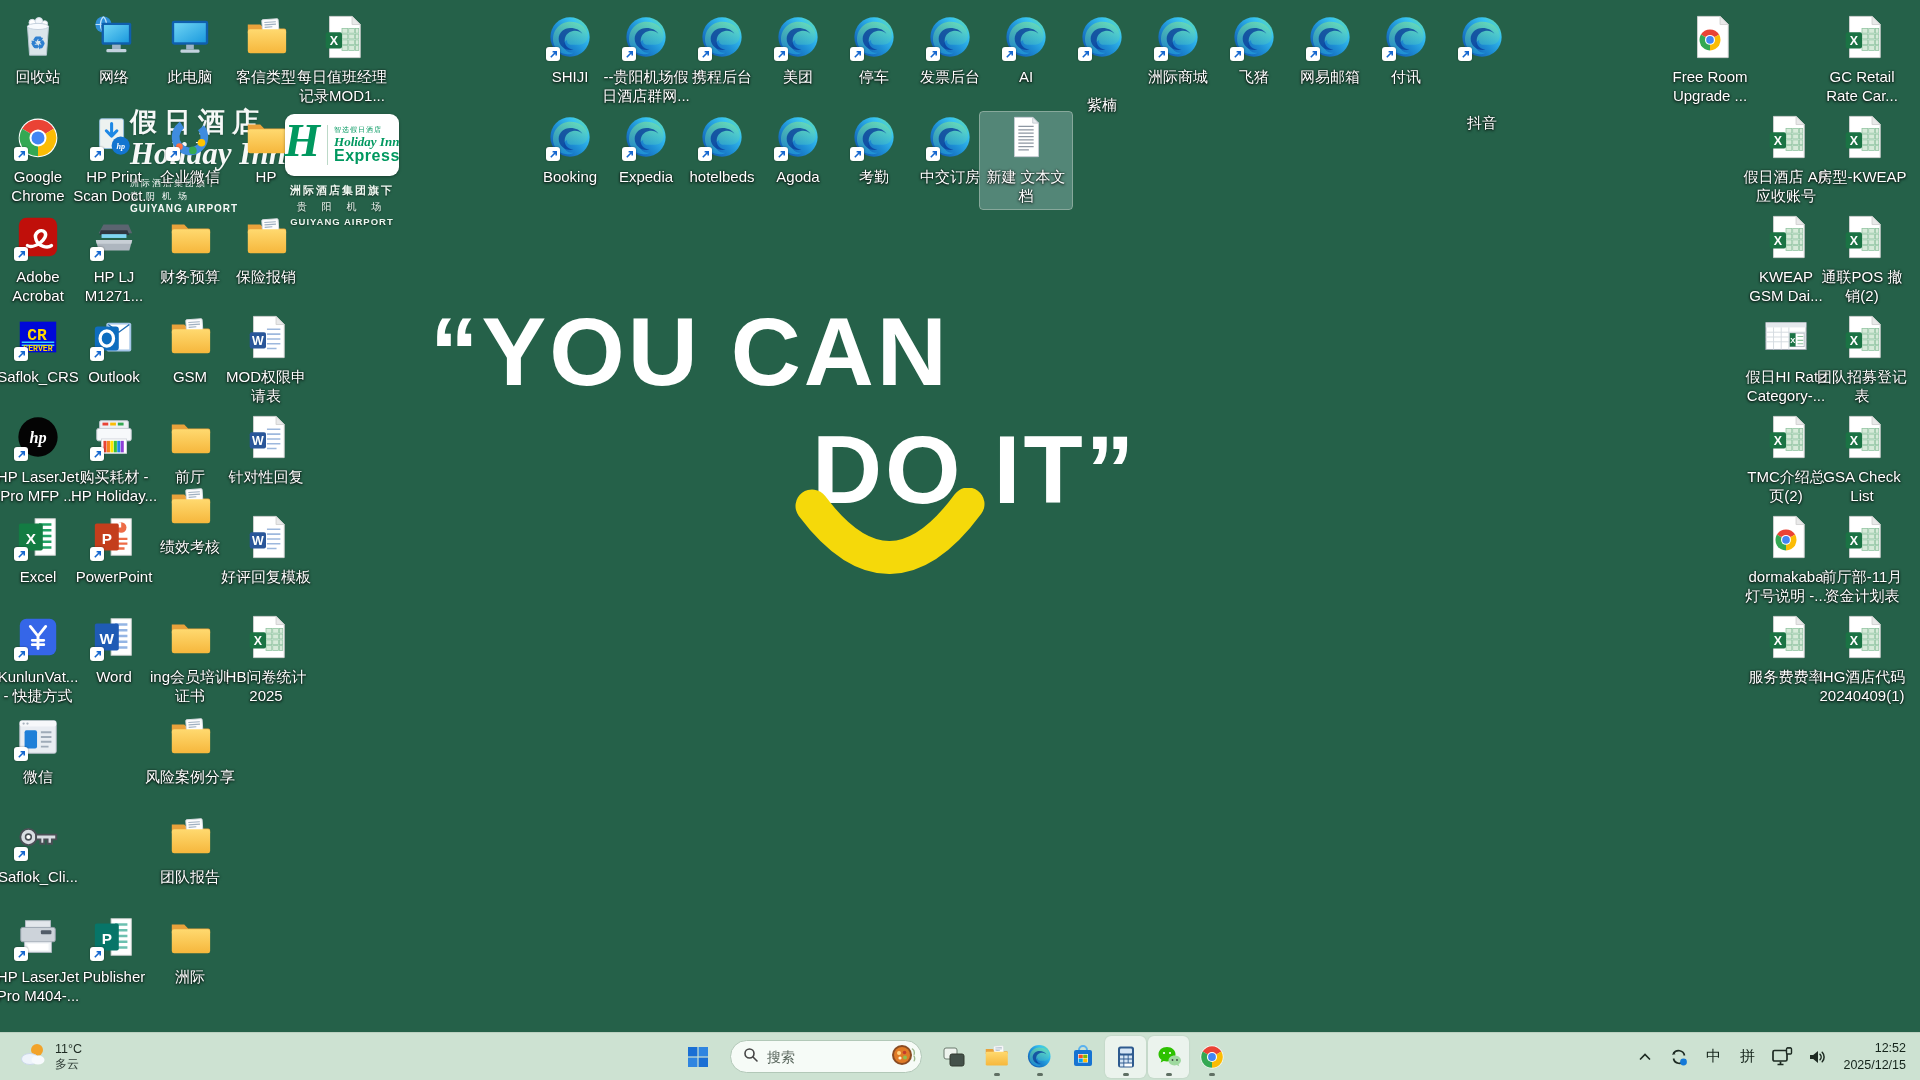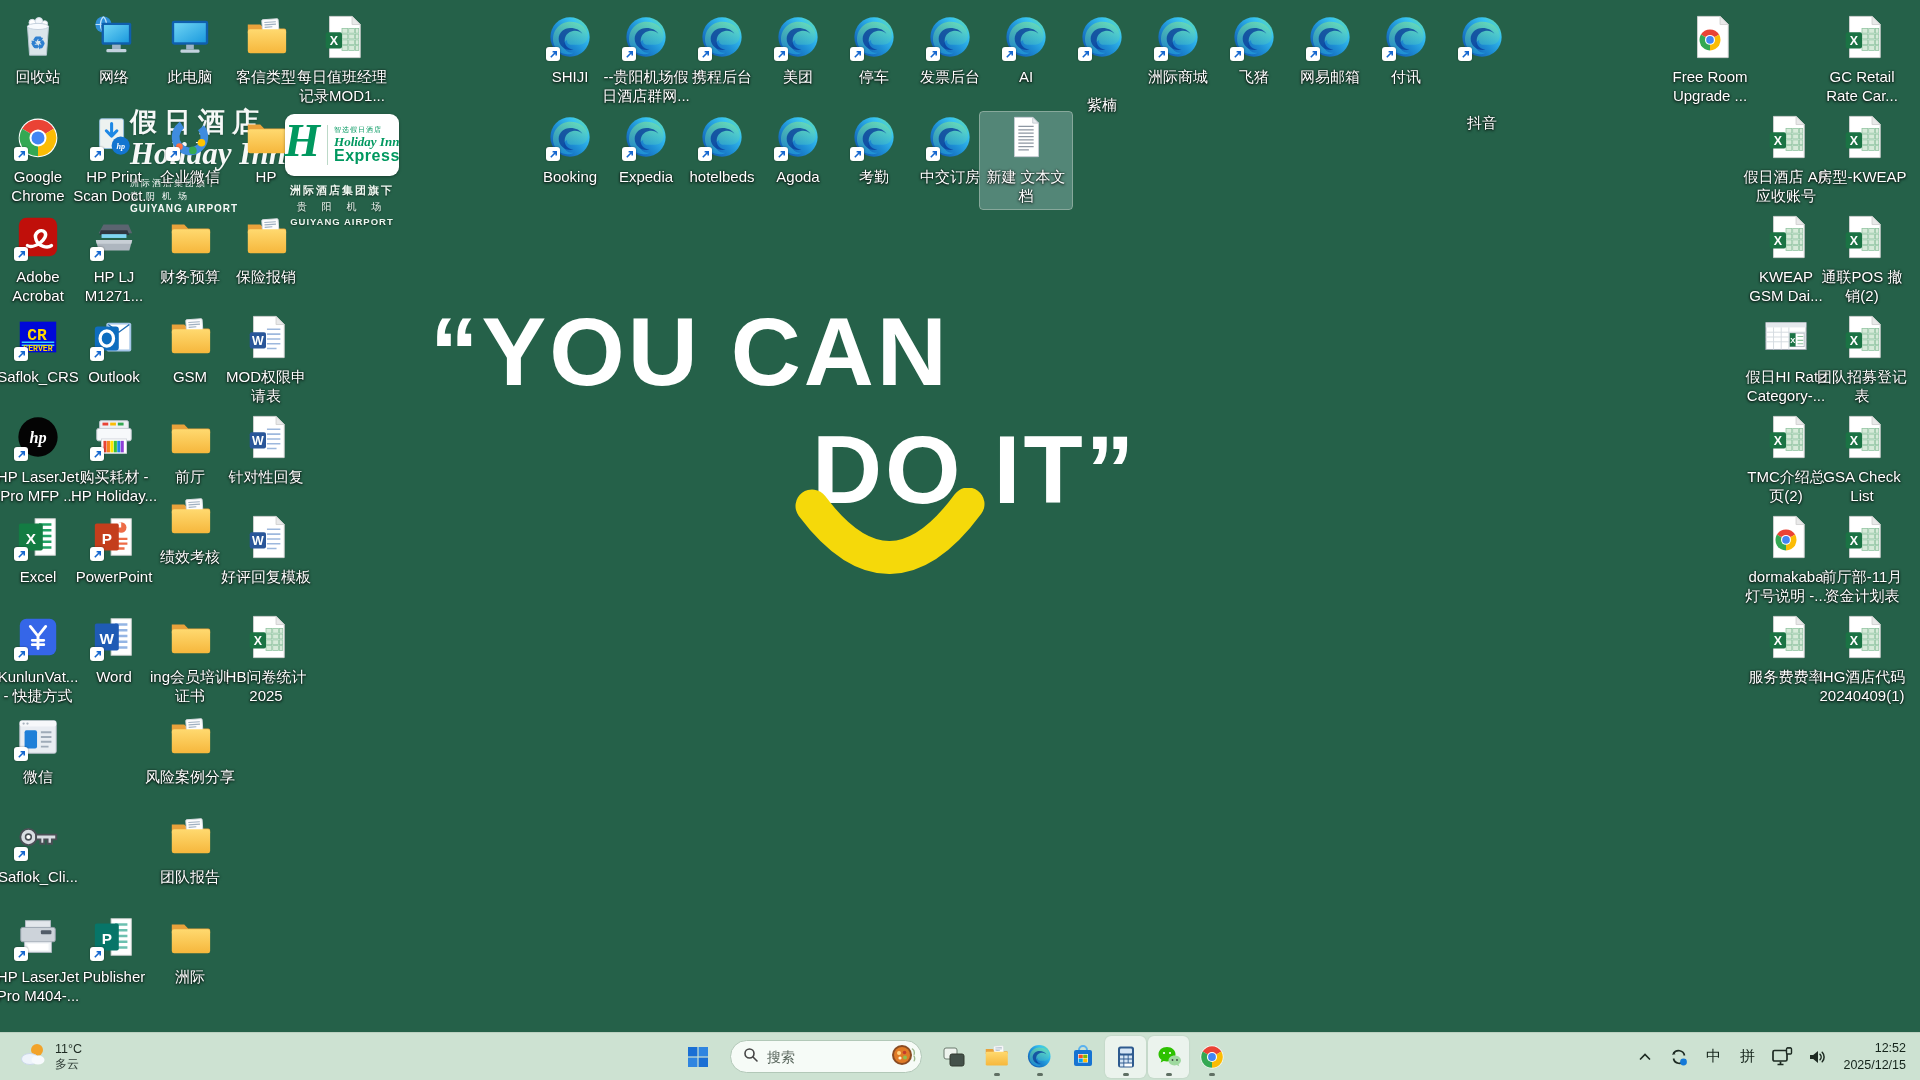--- a/index.html
+++ b/index.html
@@ -466,21 +466,21 @@
   <text x="16.5" y="31.5" font-size="16" font-weight="bold" fill="#fff" text-anchor="middle">P</text>
           </svg>
           <span class="scarr">
             <svg width="9" height="9" viewBox="0 0 10 10">
               <path d="M2 8L8 2M4 2h4v4" stroke="#1567cf" stroke-width="1.8" fill="none"></path>
             </svg>
           </span>
         </div>
         <div class="dlabel">PowerPoint</div>
       </div>
-      <div class="ditem" style="left: 144px; top: 492px; width: 92px;">
+      <div class="ditem" style="left: 144px; top: 482px; width: 92px;">
         <div class="dicon">
           <svg width="46" height="46" viewBox="0 0 48 48">
             <path d="M5 11h13l4 4h21a2 2 0 0 1 2 2v3H5z" fill="#e9a23b"></path>
             <g transform="rotate(-4 28 12)">
               <rect x="20" y="5.5" width="17" height="12" rx="1" fill="#fdfdfd" stroke="#d8dce1"></rect>
               <path d="M22.5 8.5h12M22.5 11h12M22.5 13.5h8" stroke="#9fb0c0" stroke-width="1.2"></path>
             </g>
             <rect x="5" y="16" width="40" height="25" rx="2.5" fill="url(#gfold)"></rect>
           </svg>
         </div>

